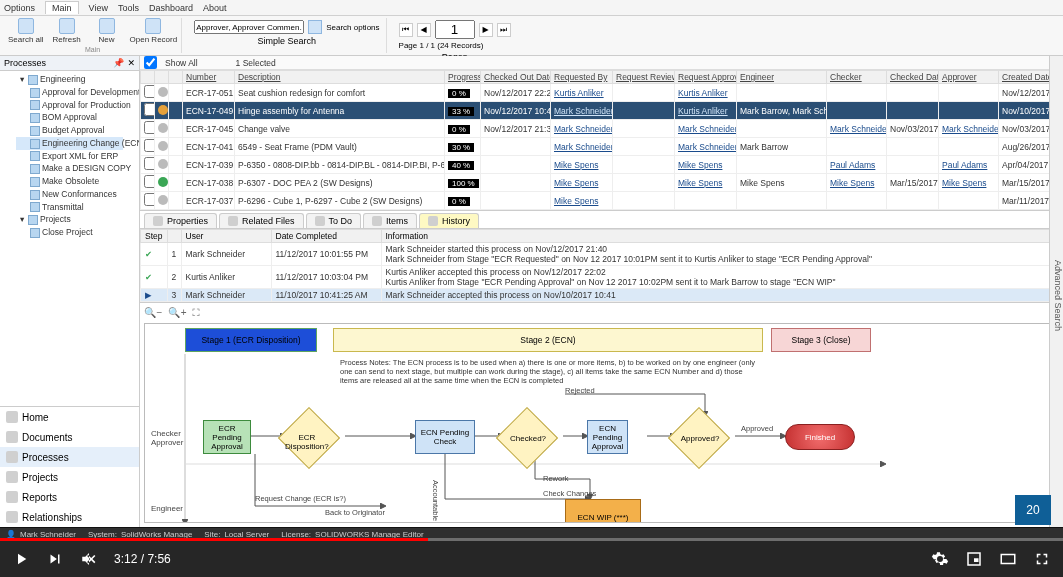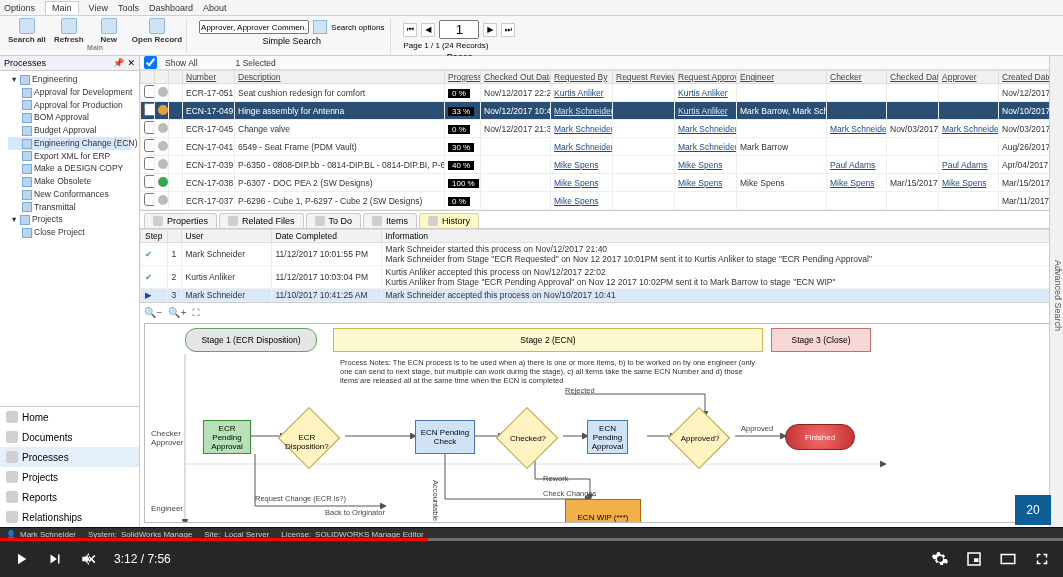--- a/index.html
+++ b/index.html
@@ -4,40 +4,40 @@
 <style>
 * { box-sizing: border-box; margin: 0; padding: 0; font-family: "Segoe UI", Tahoma, sans-serif; }
 html, body { width: 1063px; height: 577px; overflow: hidden; background: #fff; }
 body { font-size: 9px; position: relative; }
 
 
 .menubar { height: 16px; display: flex; align-items: center; padding: 0 4px; gap: 10px; background: #f5f5f5; border-bottom: 1px solid #d0d0d0; font-size: 9px; color: #333; }
 .menubar span[data-active="true"] { background: #fff; padding: 1px 6px; border: 1px solid #ccc; border-bottom: none; }
 
 .ribbon { height: 40px; background: #f7f7f7; border-bottom: 1px solid #ccc; display: flex; align-items: flex-start; padding: 2px 4px; gap: 6px; }
-.ribbon-group { display: flex; flex-direction: column; align-items: center; justify-content: flex-start; height: 100%; border-right: 1px solid #ddd; padding: 0 4px; font-weight: bold; }
+.ribbon-group { display: flex; flex-direction: column; align-items: center; justify-content: space-between; height: 100%; border-right: 1px solid #ddd; padding: 0 4px; }
 .ribbon-group .buttons { display: flex; gap: 6px; }
 .ribbon-btn { display: flex; flex-direction: column; align-items: center; gap: 1px; min-width: 34px; cursor: pointer; }
 .ribbon-btn .ico { width: 16px; height: 16px; background: #cfe3f7; border: 1px solid #8fb7e0; border-radius: 2px; }
 .ribbon-btn .lbl { font-size: 8px; color: #333; text-align: center; }
 .ribbon-group .grp-lbl { font-size: 7px; color: #888; }
 
 .ribbon-mid { display: flex; flex-direction: column; gap: 2px; padding: 2px 6px; border-right: 1px solid #ddd; height: 100%; }
 .ribbon-mid .row { display: flex; gap: 4px; align-items: center; font-size: 8px; }
 .ribbon-mid select, .ribbon-mid input[type="text"] { font-size: 8px; height: 14px; }
 
 .ribbon-pages { display: flex; flex-direction: column; gap: 2px; padding: 2px 6px; height: 100%; }
 .ribbon-pages .row { display: flex; gap: 4px; align-items: center; font-size: 8px; }
 .page-btn { width: 14px; height: 14px; border: 1px solid #ccc; background: #fff; display: inline-flex; align-items: center; justify-content: center; font-size: 8px; cursor: pointer; }
 
 
 .shell { display: flex; height: calc(100% - 56px - 14px - 36px); }
 .left { width: 140px; border-right: 1px solid #ccc; display: flex; flex-direction: column; }
 .left .panel-title { background: #eef2f7; padding: 2px 4px; font-size: 9px; border-bottom: 1px solid #ccc; display: flex; justify-content: space-between; }
-.tree { flex: 1; overflow: auto; font-size: 8.5px; color: #333; padding: 2px 8px; }
+.tree { flex: 1; overflow: auto; font-size: 8.5px; color: #333; padding: 2px 16px; }
 .tree .node { padding: 1px 2px 1px 14px; cursor: pointer; white-space: nowrap; }
 .tree .node.root { padding-left: 4px; font-weight: normal; }
 .tree .node.sel { background: #d6e8fa; }
 .tree .node .twisty { display:inline-block; width: 8px; }
 .tree .ico { display:inline-block; width:10px; height:10px; background:#b8d6f0; border:0.5px solid #7fa9cf; margin-right:2px; vertical-align:middle;}
 
 .nav-bottom { border-top: 1px solid #ccc; }
 .nav-bottom .item { padding: 4px 6px; font-size: 10px; display:flex; align-items:center; gap:4px; cursor:pointer; }
 .nav-bottom .item.active { background: #e5effa; }
 .nav-bottom .ico { width:12px;height:12px;background:#d0d0d0;border-radius:2px;display:inline-block;}
@@ -69,21 +69,21 @@
 .history td { border:1px solid #eee; padding:1px 4px; color:#333; }
 .history tr.sel td { background:#dbe9f7; }
 .history .chk { color:#3aa655; }
 .history .arrow { color:#1a4b8c; }
 
 .diagram-wrap { flex:1; overflow:hidden; border-top:1px solid #ccc; padding: 4px; display:flex; flex-direction:column; gap:4px; }
 .diagram-tools { display:flex; gap:6px; font-size:10px; color:#666; }
 .diagram-tools span{cursor:pointer;}
 .diagram { flex:1; border:1px solid #bbb; position:relative; overflow:hidden; }
 .stage-head { position:absolute; top:4px; height:24px; border:1px solid #888; display:flex; align-items:center; justify-content:center; font-size:8.5px; }
-.stage1 { left:40px; width:132px; background:#e5e5e5; border-color:#5fa55f;border-radius:11px; }
+.stage1 { left:40px; width:132px; background:#1d4ed8; border-color:#5fa55f; }
 .stage2 { left:188px; width:430px; background:#fdf7d0; border-color:#c9b84e; }
 .stage3 { left:626px; width:100px; background:#f7d6d6; border-color:#c07070; }
 .lane-label { position:absolute; left:6px; font-size:8px; color:#444; text-align:center; width:30px; }
 .box { position:absolute; border:1px solid #555; font-size:8px; display:flex; align-items:center; justify-content:center; text-align:center; padding:2px; }
 .box.green { background:#b7e2b7; border-color:#3d8b3d; }
 .box.blue { background:#cfe3f7; border-color:#4b77a8; }
 .box.orange { background:#f3b04a; border-color:#a86b17; }
 .box.red { background: radial-gradient(circle,#f26d6d,#c43030); border-color:#8a2020; border-radius:14px; color:#fff;}
 .diamond { position:absolute; width:44px; height:44px; transform:rotate(45deg); background:#fff3c2; border:1px solid #b9a33f; }
 .diamond span { position:absolute; transform:rotate(-45deg); width:60px; left:-8px; top:16px; font-size:8px; text-align:center; }

